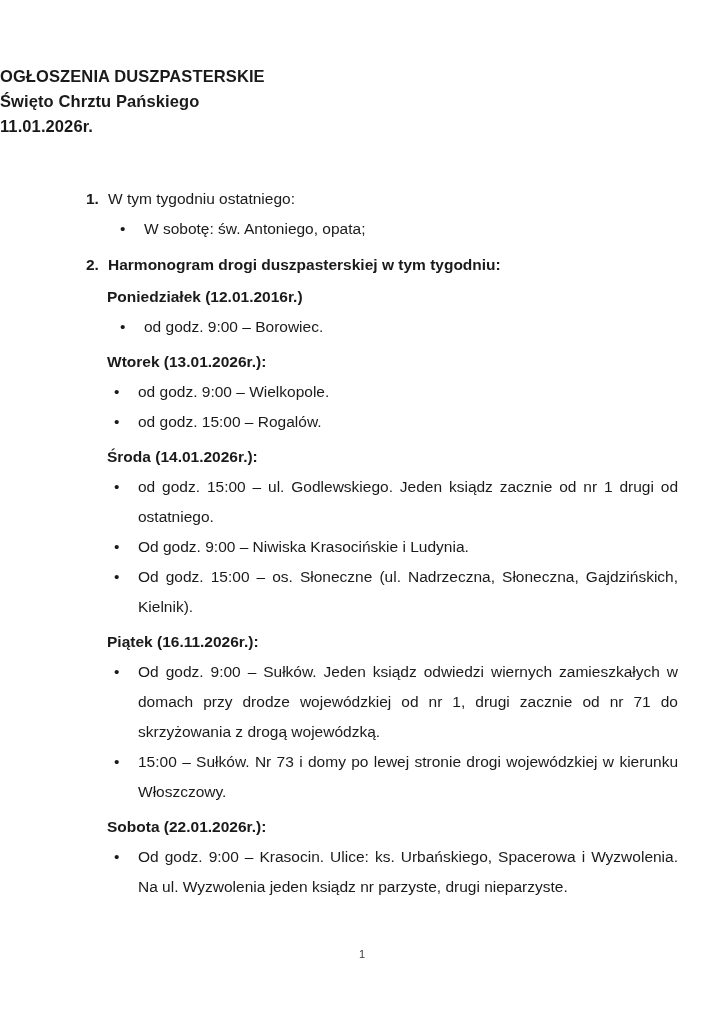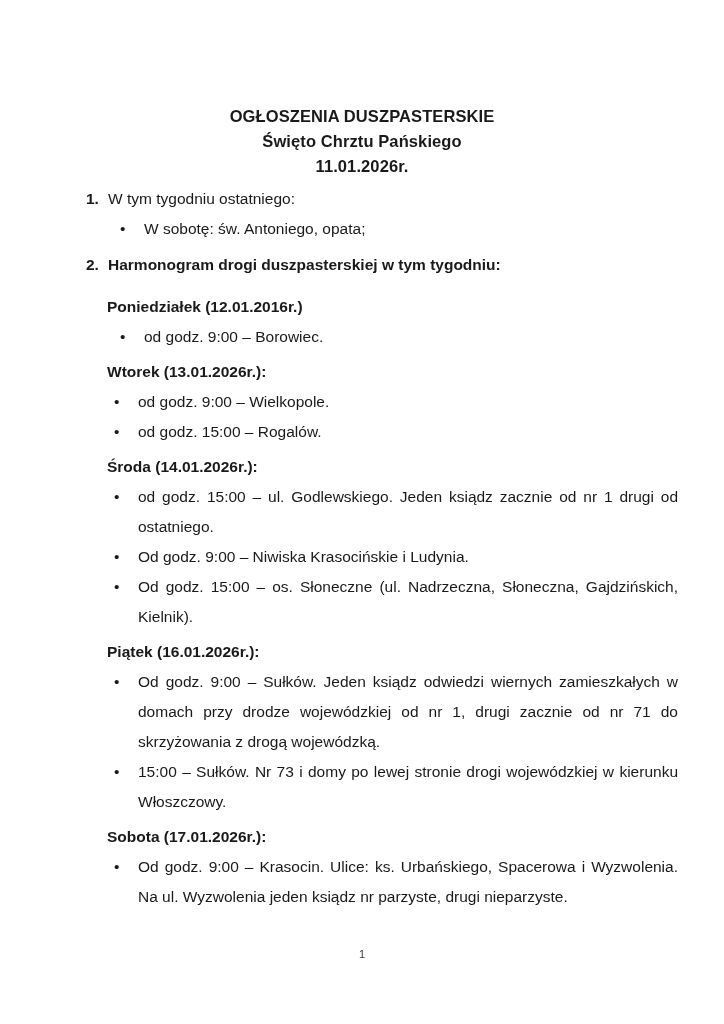--- a/index.html
+++ b/index.html
@@ -17,22 +17,21 @@
     overflow: hidden;
     box-sizing: border-box;
   }
 
   
   .title-block {
     position: absolute;
     left: 0;
     top: 64px;
     width: 724px;
-    text-align: center;
-    margin-top: 40px;
+    text-align: left;
   }
   .title-line {
     font-weight: bold;
     font-size: 16.5px;
     line-height: 25px;
     letter-spacing: 0.1px;
   }
 
   
   .body {
@@ -63,21 +62,21 @@
 
   
   .day-heading {
     margin-left: 21px;
     font-weight: bold;
     font-size: 15.5px;
     line-height: 30px;
     margin-top: 5px;
   }
   .day-heading.tight {
-    margin-top: 12px;
+    margin-top: 2px;
   }
 
   
   .bullet {
     position: relative;
     margin-left: 26px;
     padding-left: 26px;
     font-size: 15.5px;
     line-height: 30px;
     text-align: justify;
@@ -160,31 +159,31 @@
 
     <div class="bullet nojust">
       <span class="dot">•</span>
       <span>Od godz. 9:00 – Niwiska Krasocińskie i Ludynia.</span>
     </div>
     <div class="bullet">
       <span class="dot">•</span>
       <span>Od godz. 15:00 – os. Słoneczne (ul. Nadrzeczna, Słoneczna, Gajdzińskich, Kielnik).</span>
     </div>
 
-    <div class="day-heading">Piątek (16.01.2026r.):</div>
+    <div class="day-heading">Piątek (16.11.2026r.):</div>
     <div class="bullet">
       <span class="dot">•</span>
       <span>Od godz. 9:00 – Sułków. Jeden ksiądz odwiedzi wiernych zamieszkałych w domach przy drodze wojewódzkiej od nr 1, drugi zacznie od nr 71 do skrzyżowania z drogą wojewódzką.</span>
     </div>
     <div class="bullet">
       <span class="dot">•</span>
       <span>15:00 – Sułków. Nr 73 i domy po lewej stronie drogi wojewódzkiej w kierunku Włoszczowy.</span>
     </div>
 
-    <div class="day-heading">Sobota (17.01.2026r.):</div>
+    <div class="day-heading">Sobota (22.01.2026r.):</div>
     <div class="bullet">
       <span class="dot">•</span>
       <span>Od godz. 9:00 – Krasocin. Ulice: ks. Urbańskiego, Spacerowa i Wyzwolenia. Na ul. Wyzwolenia jeden ksiądz nr parzyste, drugi nieparzyste.</span>
     </div>
 
   </div>
 
   <div class="page-number">1</div>
 
 </div>

